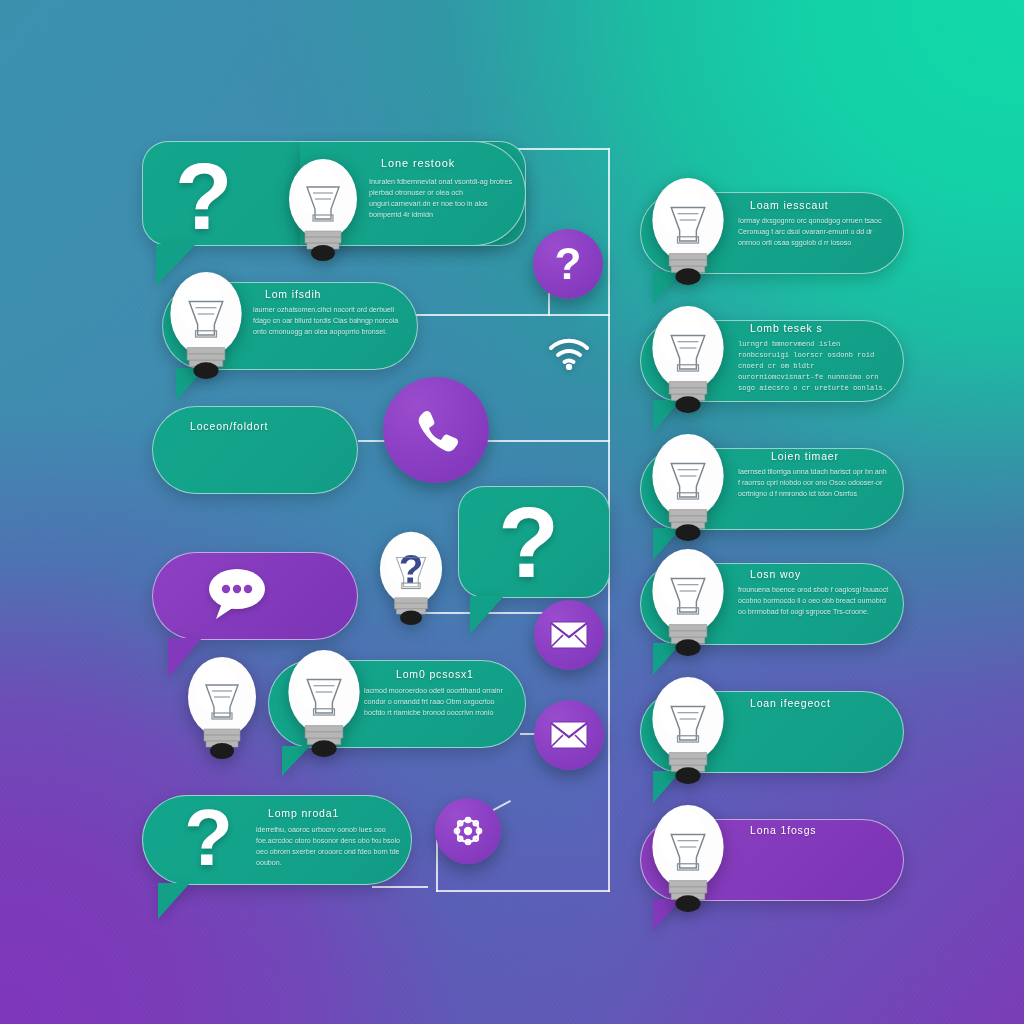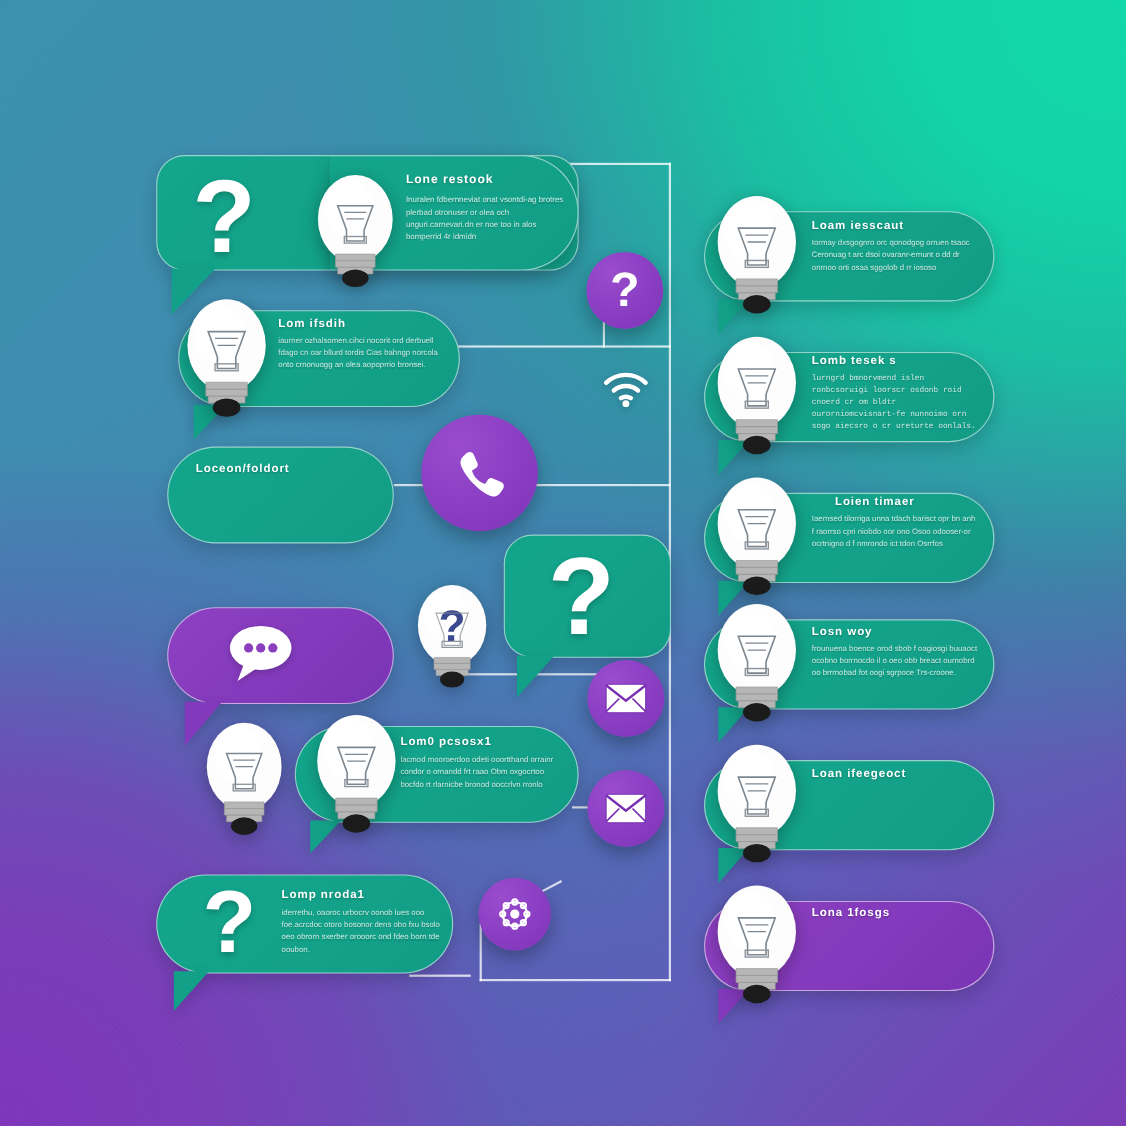--- a/index.html
+++ b/index.html
@@ -61,24 +61,25 @@
   .tail-purple{
     border-top:44px solid #8239bb;
     border-right:40px solid transparent;
     filter:drop-shadow(0 4px 6px rgba(0,0,0,.16));
   }
 
   
   .c-title{
     position:absolute;
     color:#ffffff;
-    font-weight:bold;
+    font-weight:normal;
     letter-spacing:.08em;
     text-shadow:0 1px 2px rgba(0,0,0,.25);
     white-space:nowrap;
+    margin-left:12px;
   }
   .c-body{
     position:absolute;
     color:rgba(255,255,255,0.80);
     line-height:1.55;
     text-shadow:0 1px 1px rgba(0,0,0,.18);
   }
 
   
   .bulb{position:absolute;}
@@ -175,21 +176,21 @@
       <ellipse cx="33" cy="24" rx="28" ry="20" fill="#ffffff"></ellipse>
       <path d="M18 38 L12 54 L30 42 Z" fill="#ffffff"></path>
       <circle cx="22" cy="24" r="4.2" fill="#8b3fbd"></circle>
       <circle cx="33" cy="24" r="4.2" fill="#8b3fbd"></circle>
       <circle cx="44" cy="24" r="4.2" fill="#8b3fbd"></circle>
     </svg>
   </div>
 
   <div class="bubble teal" style="left:268px;top:660px;width:258px;height:88px;border-radius:44px;"></div>
   <div class="tail tail-teal" style="left:282px;top:746px;border-top-width:30px;border-right-width:28px;"></div>
-  <div class="c-title" style="left:364px;top:668px;font-size:10.5px;">Lom0 pcsosx1</div>
+  <div class="c-title" style="left:384px;top:668px;font-size:10.5px;">Lom0 pcsosx1</div>
   <div class="c-body" style="left:364px;top:686px;width:152px;font-size:7.1px;">lacmod mooroerdoo odeti ooortthand orrainr condor o ornandd frt raao Obm oxgocrtoo bocfdo rt rlarnicbe bronod ooccrlvn rronlo</div>
   <div class="bulb" style="left:186px;top:655px;">
     <svg width="72" height="105" viewBox="0 0 72 105">
       <ellipse cx="36" cy="42" rx="34" ry="40" fill="#fdfdfd"></ellipse>
       <ellipse cx="30" cy="32" rx="22" ry="26" fill="#ffffff" opacity=".85"></ellipse>
       <path d="M20 30 L52 30 L44 52 L44 62 L28 62 L28 52 Z" fill="none" stroke="#7d8790" stroke-width="1.4"></path>
       <path d="M26 36 L46 36 M28 42 L44 42" stroke="#7d8790" stroke-width="1.1"></path>
       <rect x="26" y="58" width="20" height="6" fill="none" stroke="#8a939b" stroke-width="1.2"></rect>
       <path d="M18 74 h36 v6 h-36 z M18 80 h36 v6 h-36 z M20 86 h32 v6 h-32 z" fill="#b6b6b6" stroke="#9a9a9a" stroke-width=".6"></path>
       <ellipse cx="36" cy="96" rx="12" ry="8" fill="#1b1b1b"></ellipse>

